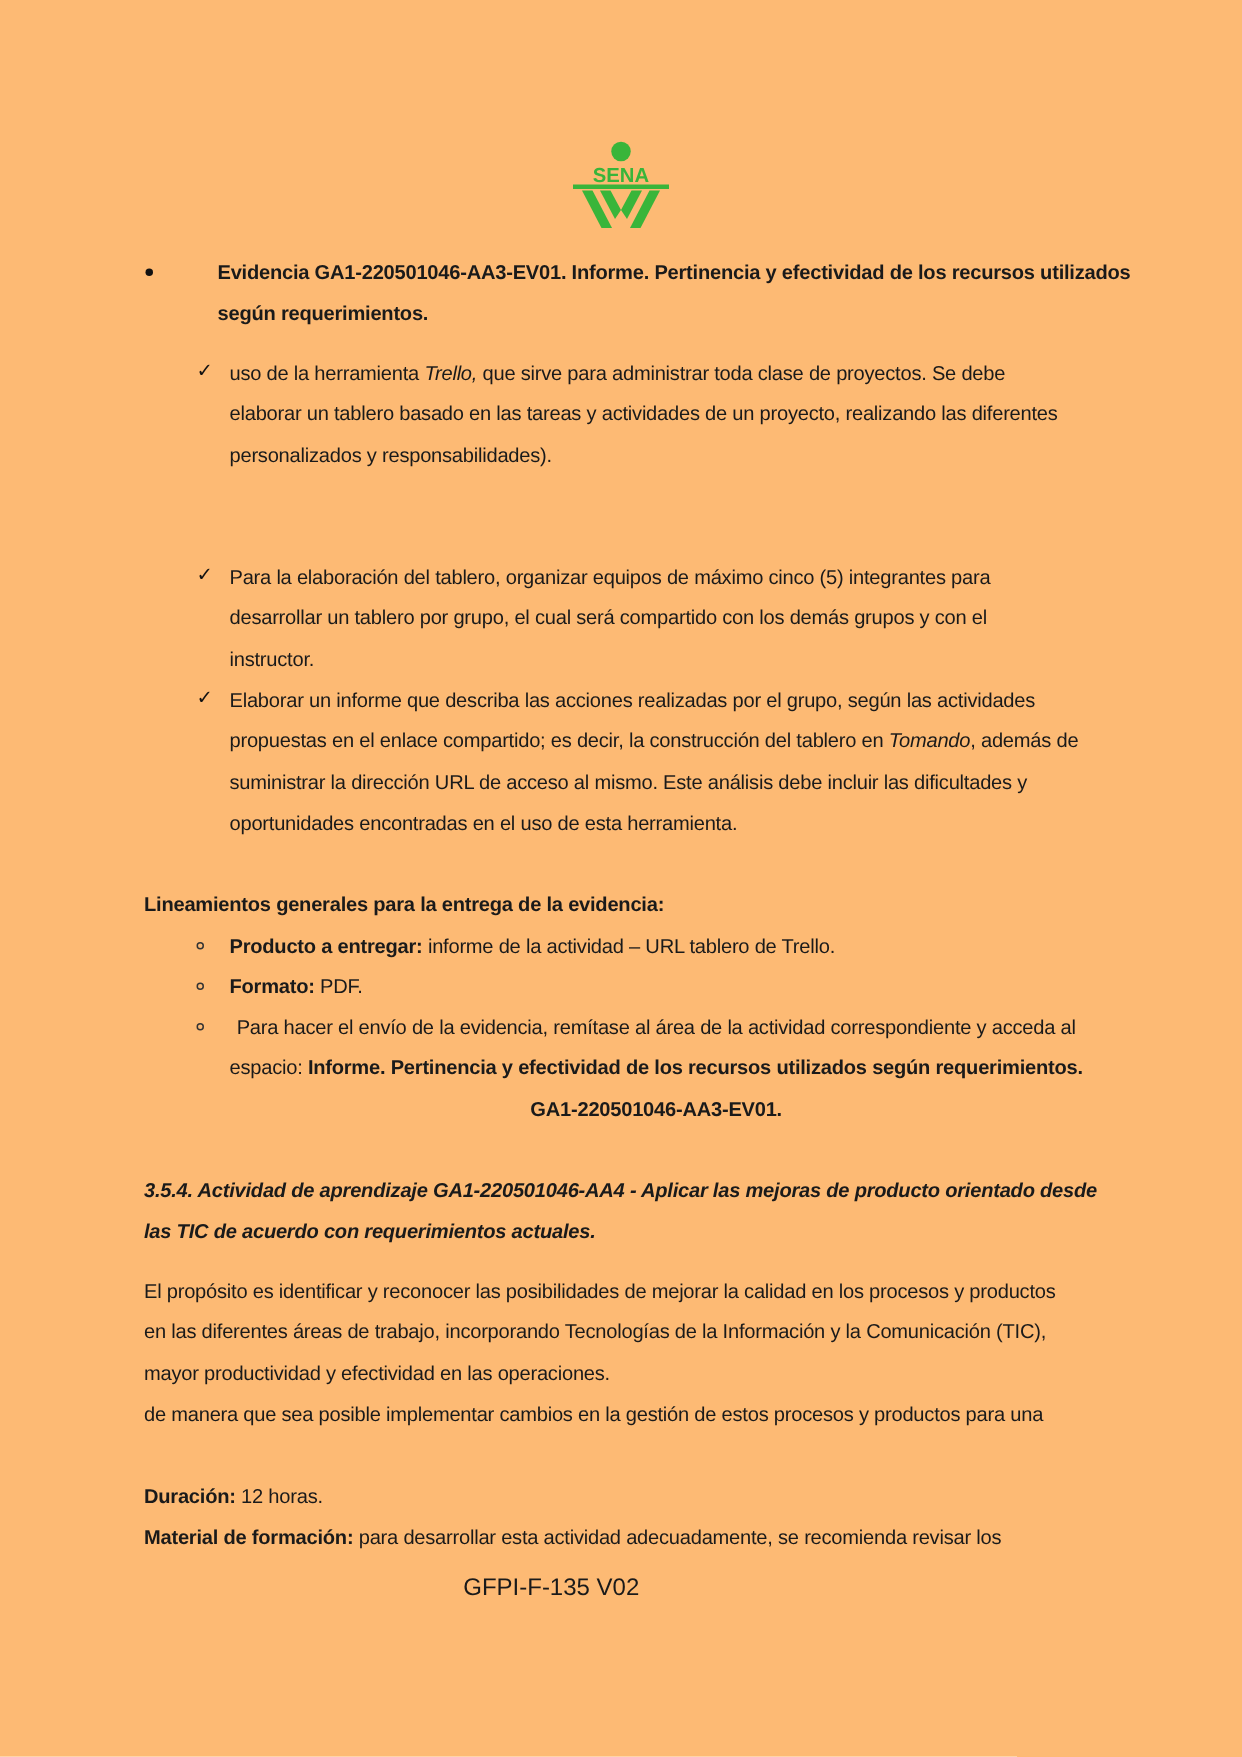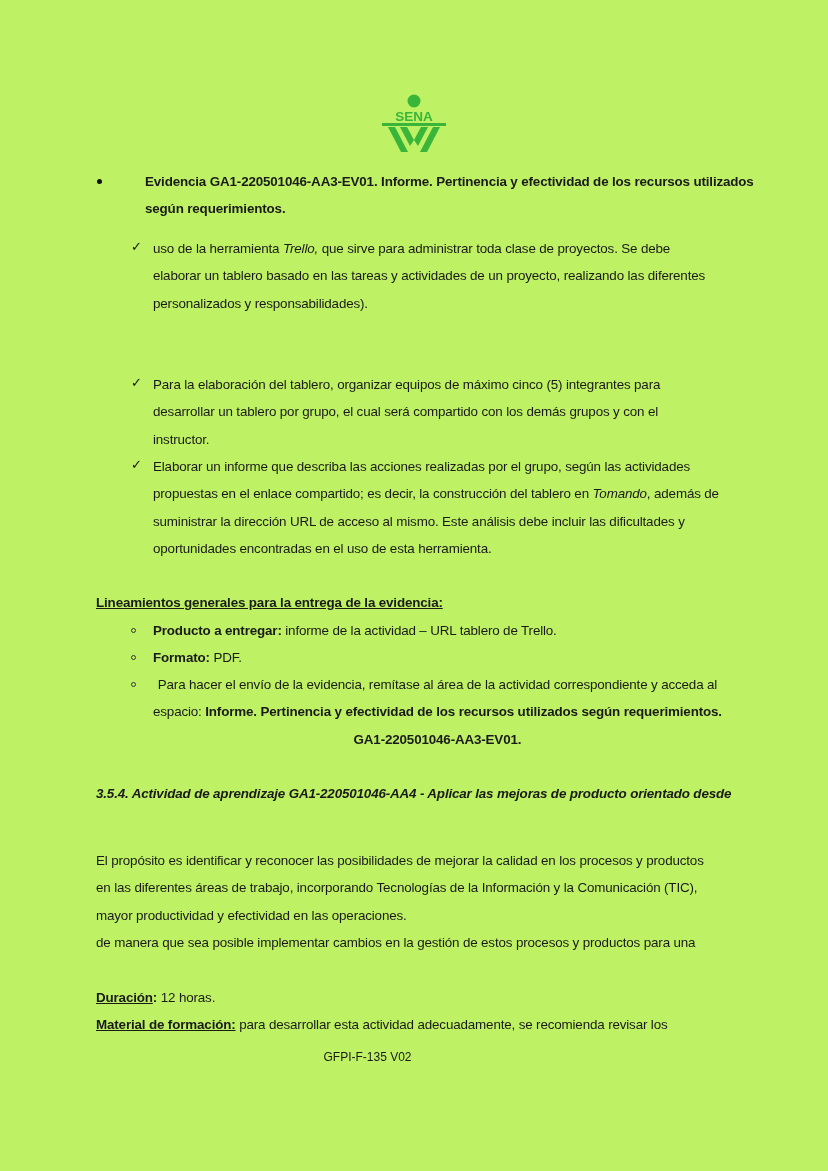--- a/index.html
+++ b/index.html
@@ -1,28 +1,28 @@
 <!DOCTYPE html>
 <html><head>
 <meta charset="utf-8">
 <style>
   html, body { margin: 0; padding: 0; background: #ffffff; }
   body { width: 828px; height: 1171px; position: relative; overflow: hidden;
          font-family: "Liberation Sans", "DejaVu Sans", sans-serif; color: #1a1a1a; }
-  .page { position: absolute; left: 0; top: 0; width: 828px; height: 1171px; background: #bef264; }
+  .page { position: absolute; left: 0; top: 0; width: 828px; height: 1171px; background: #fdba74; }
   .logo { position: absolute; left: 380px; top: 94px; width: 68px; height: 62px; }
   .txt { position: absolute; font-size: 13.4px; line-height: 27.3px; letter-spacing: -0.15px; }
   .b { font-weight: bold; }
   .i { font-style: italic; }
-  .u { text-decoration: underline; }
+  .u { }
   .link { color: #1f6fc6; text-decoration: underline; }
   .marker-dot { position: absolute; width: 5px; height: 5px; border-radius: 50%; background: #111; }
   .marker-circle { position: absolute; width: 5px; height: 5px; border-radius: 50%; border: 1px solid #333; box-sizing: border-box; }
   .check { position: absolute; font-size: 13px; color: #111; }
-  .footer { position: absolute; left: 0; width: 735px; top: 1050px; text-align: center; font-size: 12px; font-family: "Liberation Sans", sans-serif; }
+  .footer { position: absolute; left: 0; width: 735px; top: 1050px; text-align: center; font-size: 16px; font-family: "Liberation Sans", sans-serif; }
 </style>
 </head>
 <body>
 
 <div class="page">
 
   <svg class="logo" viewBox="0 0 68 62">
     <circle cx="34" cy="7" r="6.5" fill="#39b53a"></circle>
     <text x="34" y="27" text-anchor="middle" font-family="Liberation Sans, sans-serif" font-weight="bold" font-size="13.5" fill="#39b53a">SENA</text>
     <rect x="2" y="29" width="64" height="3" fill="#39b53a"></rect>
@@ -74,20 +74,21 @@
 
   <div class="marker-circle" style="left:131px; top:682px;"></div>
   <div class="txt" style="left:153px; top:671px;text-align:center;">
     <div>Para hacer el envío de la evidencia, remítase al área de la actividad correspondiente y acceda al</div>
     <div><span>espacio: </span><span class="b">Informe. Pertinencia y efectividad de los recursos utilizados según requerimientos.</span></div>
     <div class="b">GA1-220501046-AA3-EV01.</div>
   </div>
 
   <div class="txt b i" style="left:96px; top:780px;">
     <div>3.5.4. Actividad de aprendizaje GA1-220501046-AA4 - Aplicar las mejoras de producto orientado desde</div>
+    <div>las TIC de acuerdo con requerimientos actuales.</div>
   </div>
 
   <div class="txt" style="left:96px; top:847px;">
     <div>El propósito es identificar y reconocer las posibilidades de mejorar la calidad en los procesos y productos</div>
     <div>en las diferentes áreas de trabajo, incorporando Tecnologías de la Información y la Comunicación (TIC),</div>
     <div>mayor productividad y efectividad en las operaciones.</div>
     <div>de manera que sea posible implementar cambios en la gestión de estos procesos y productos para una</div>
   </div>
 
   <div class="txt" style="left:96px; top:984px;">

